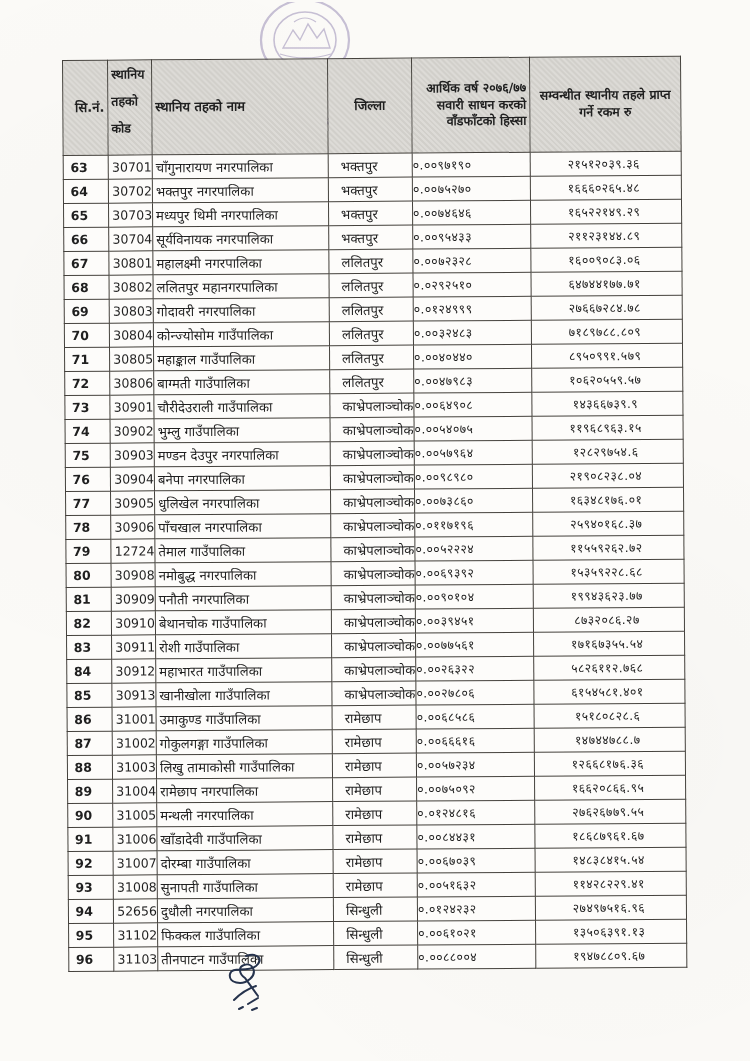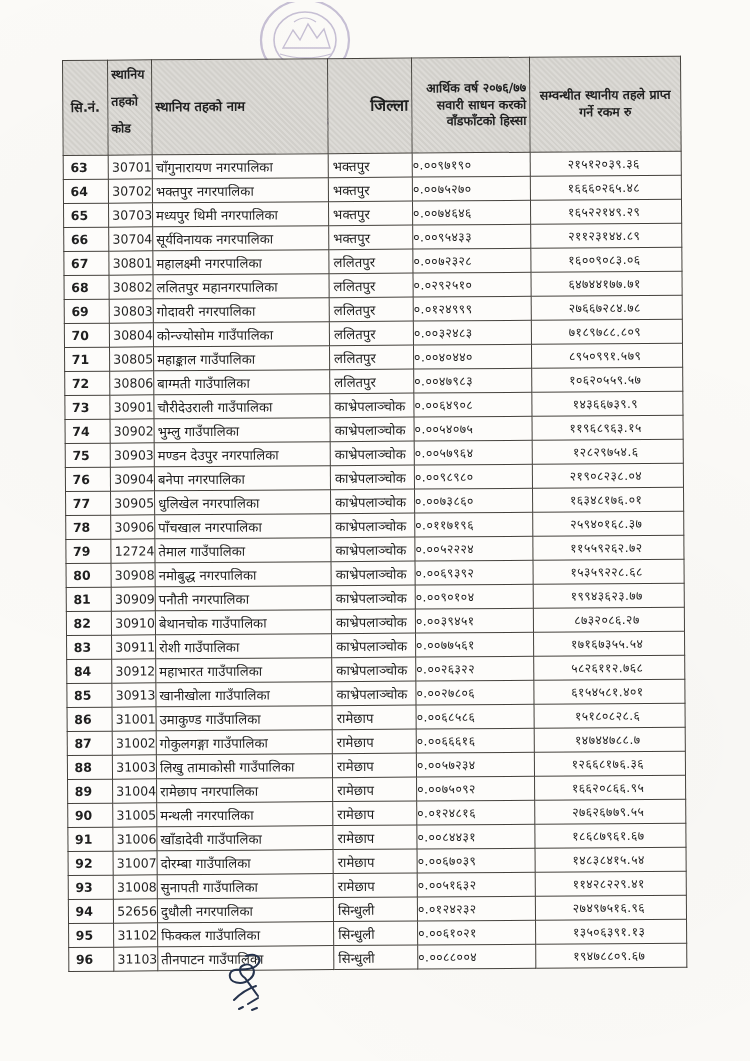--- a/index.html
+++ b/index.html
@@ -55,32 +55,32 @@
     background:
       repeating-linear-gradient(45deg, rgba(255,255,255,0.12) 0 2px, rgba(0,0,0,0.03) 2px 4px),
       #d8d6d1;
     height: 95px;
     font-size: 12.5px;
     font-weight: bold;
     white-space: normal;
     padding: 2px 3px;
     line-height: 1.35;
   }
-  th.h-serial { text-align: center; vertical-align: middle; font-size: 13px; }
+  th.h-serial { text-align: right; vertical-align: middle; font-size: 13px; }
   th.h-code   { text-align: left; vertical-align: top; line-height: 2.15; padding-top: 1px; }
   th.h-name   { text-align: left; vertical-align: middle; font-size: 13px; }
-  th.h-district { text-align: right; vertical-align: middle; font-size: 16px; }
+  th.h-district { text-align: center; vertical-align: middle; font-size: 13px; }
   th.h-share  { text-align: right; vertical-align: middle; }
   th.h-amount { text-align: center; vertical-align: middle; }
 
   tbody td { height: 24px; font-size: 13px; background: #fdfcfa; }
   td.c-serial { text-align: right; padding-right: 20px; font-weight: 600; font-size: 12.5px; }
   td.c-code   { text-align: right; font-weight: 400; font-size: 12.5px; }
   td.c-name   { text-align: left; padding-left: 3px; font-size: 13.2px; }
-  td.c-district { text-align: left; padding-left: 4px; font-size: 13.2px; margin-left: 36px; }
+  td.c-district { text-align: left; padding-left: 12px; font-size: 13.2px; margin-left: 36px; }
   td.c-share  { text-align: left; padding-right: 20px; font-size: 12.3px; letter-spacing: 0.4px; }
   td.c-amount { text-align: center; padding-right: 4px; font-size: 12.3px; letter-spacing: 0.4px; }
 
   
   .signature {
     position: absolute; left: 212px; top: 952px;
     width: 80px; height: 70px;
     pointer-events: none;
   }
 </style>

